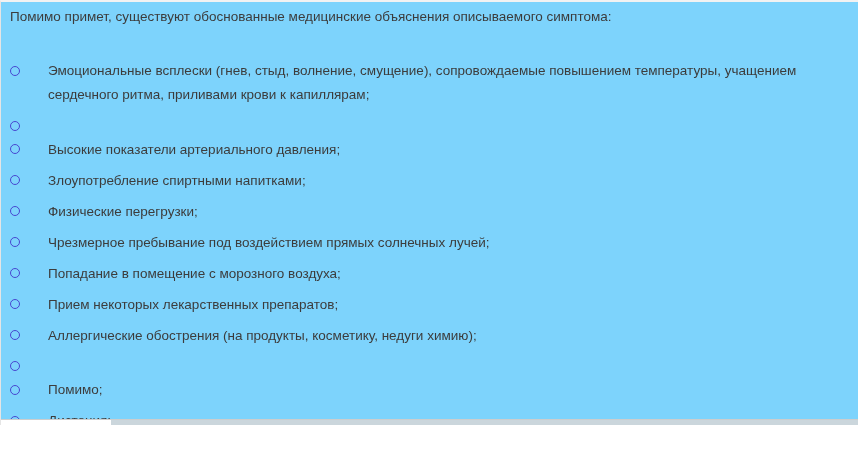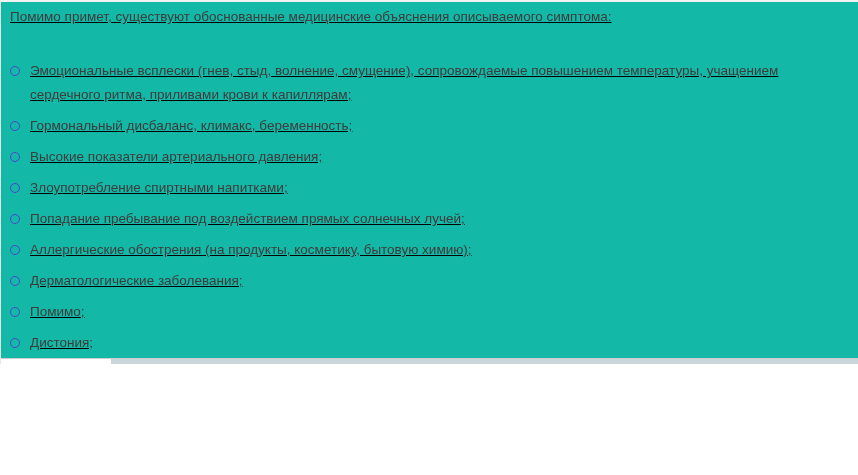--- a/index.html
+++ b/index.html
@@ -3,27 +3,26 @@
 <meta charset="utf-8">
 <style>
   html, body { margin: 0; padding: 0; }
   body {
     font-family: "Liberation Sans", sans-serif;
     background: #ffffff;
   }
   .viewport {
     position: relative;
     width: 858px;
-    height: 364px;
+    height: 425px;
     overflow: hidden;
-    background: #14b8a6;
+    background: #7dd3fc;
     box-sizing: border-box;
     border-top: 2px solid var(--frame-border-top, #f2f2f2);
     border-left: 1px solid var(--frame-border, #e5e5e5);
-    text-decoration: underline;
   }
   .title {
     margin: 0;
     padding: 5px 24px 0 9px;
     font-size: 13.5px;
     line-height: 19px;
     color: var(--text, #3b3b3b);
   }
   .list {
     margin-top: 33px;
@@ -37,21 +36,21 @@
   .bullet {
     flex: 0 0 auto;
     width: 8px;
     height: 8px;
     border: 1.5px solid var(--bullet-outline, #4747d0);
     border-radius: 50%;
     margin-top: 6.5px;
     background: transparent;
   }
   .item-text {
-    margin-left: 10px;
+    margin-left: 28px;
     padding-right: 24px;
     font-size: 13.5px;
     line-height: 24px;
     color: var(--text, #3c3c3c);
   }
   .fab {
     position: absolute;
     top: 444px;
     right: -10px;
     width: 14px;
@@ -87,50 +86,60 @@
   <p class="title">Помимо примет, существуют обоснованные медицинские объяснения описываемого симптома:</p>
 
   <div class="list">
   <div class="item">
     <span class="bullet"></span>
     <span class="item-text">Эмоциональные всплески (гнев, стыд, волнение, смущение), сопровождаемые повышением температуры, учащением сердечного ритма, приливами крови к капиллярам;</span>
   </div>
 
   <div class="item">
     <span class="bullet"></span>
-    <span class="item-text">Гормональный дисбаланс, климакс, беременность;</span>
   </div>
 
   <div class="item">
     <span class="bullet"></span>
     <span class="item-text">Высокие показатели артериального давления;</span>
   </div>
 
   <div class="item">
     <span class="bullet"></span>
     <span class="item-text">Злоупотребление спиртными напитками;</span>
   </div>
 
+  <div class="item">
+    <span class="bullet"></span>
+    <span class="item-text">Физические перегрузки;</span>
+  </div>
 
   <div class="item">
     <span class="bullet"></span>
-    <span class="item-text">Попадание пребывание под воздействием прямых солнечных лучей;</span>
+    <span class="item-text">Чрезмерное пребывание под воздействием прямых солнечных лучей;</span>
   </div>
 
+  <div class="item">
+    <span class="bullet"></span>
+    <span class="item-text">Попадание в помещение с морозного воздуха;</span>
+  </div>
 
+  <div class="item">
+    <span class="bullet"></span>
+    <span class="item-text">Прием некоторых лекарственных препаратов;</span>
+  </div>
 
 
   <div class="item">
     <span class="bullet"></span>
-    <span class="item-text">Аллергические обострения (на продукты, косметику, бытовую химию);</span>
+    <span class="item-text">Аллергические обострения (на продукты, косметику, недуги химию);</span>
   </div>
 
   <div class="item">
     <span class="bullet"></span>
-    <span class="item-text">Дерматологические заболевания;</span>
   </div>
 
   <div class="item">
     <span class="bullet"></span>
     <span class="item-text">Помимо;</span>
   </div>
 
   <div class="item">
     <span class="bullet"></span>
     <span class="item-text">Дистония;</span>

